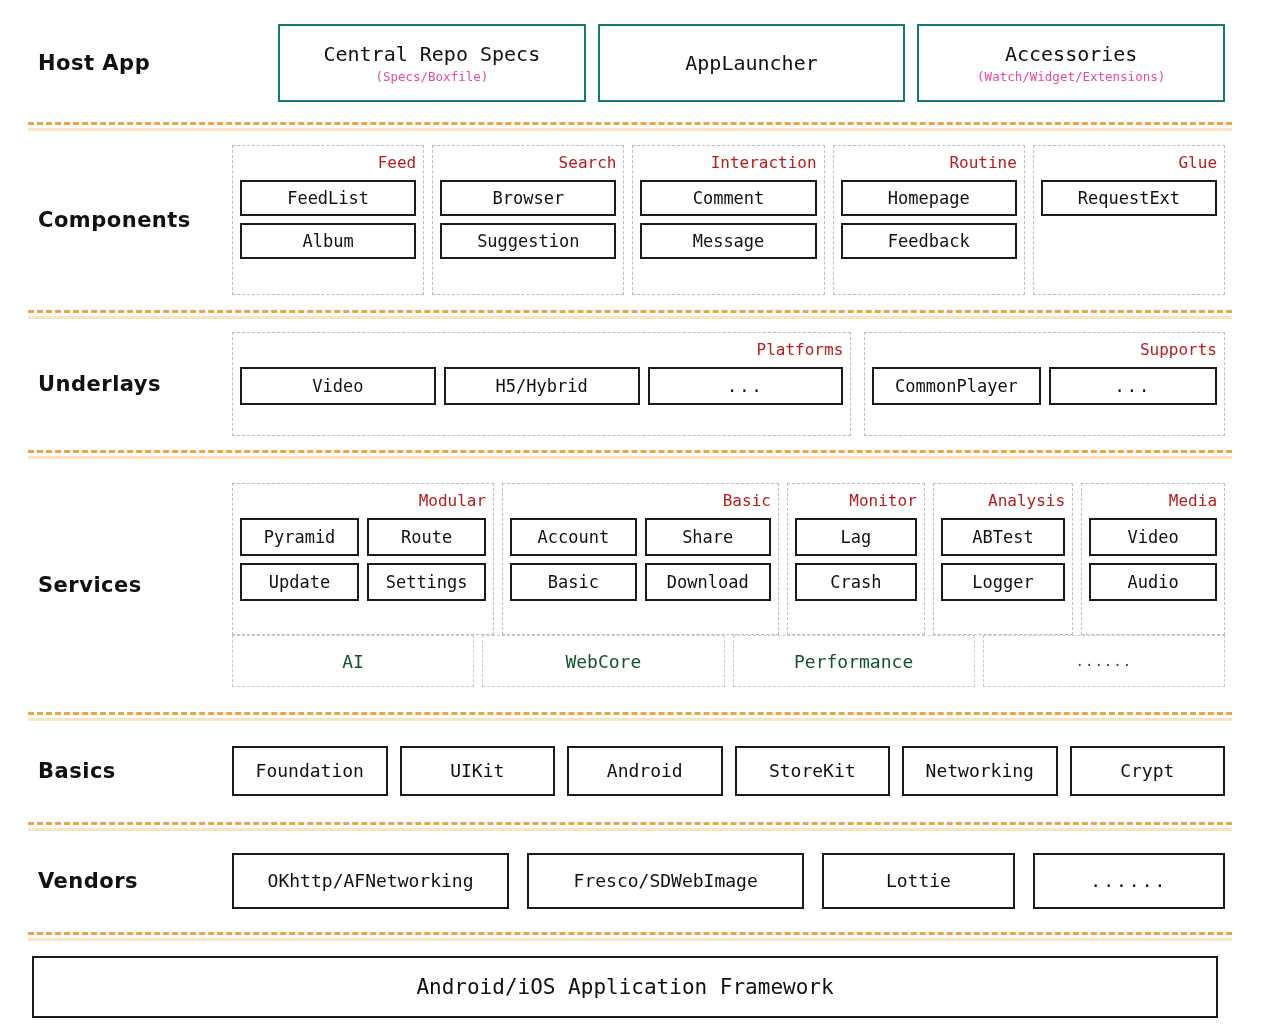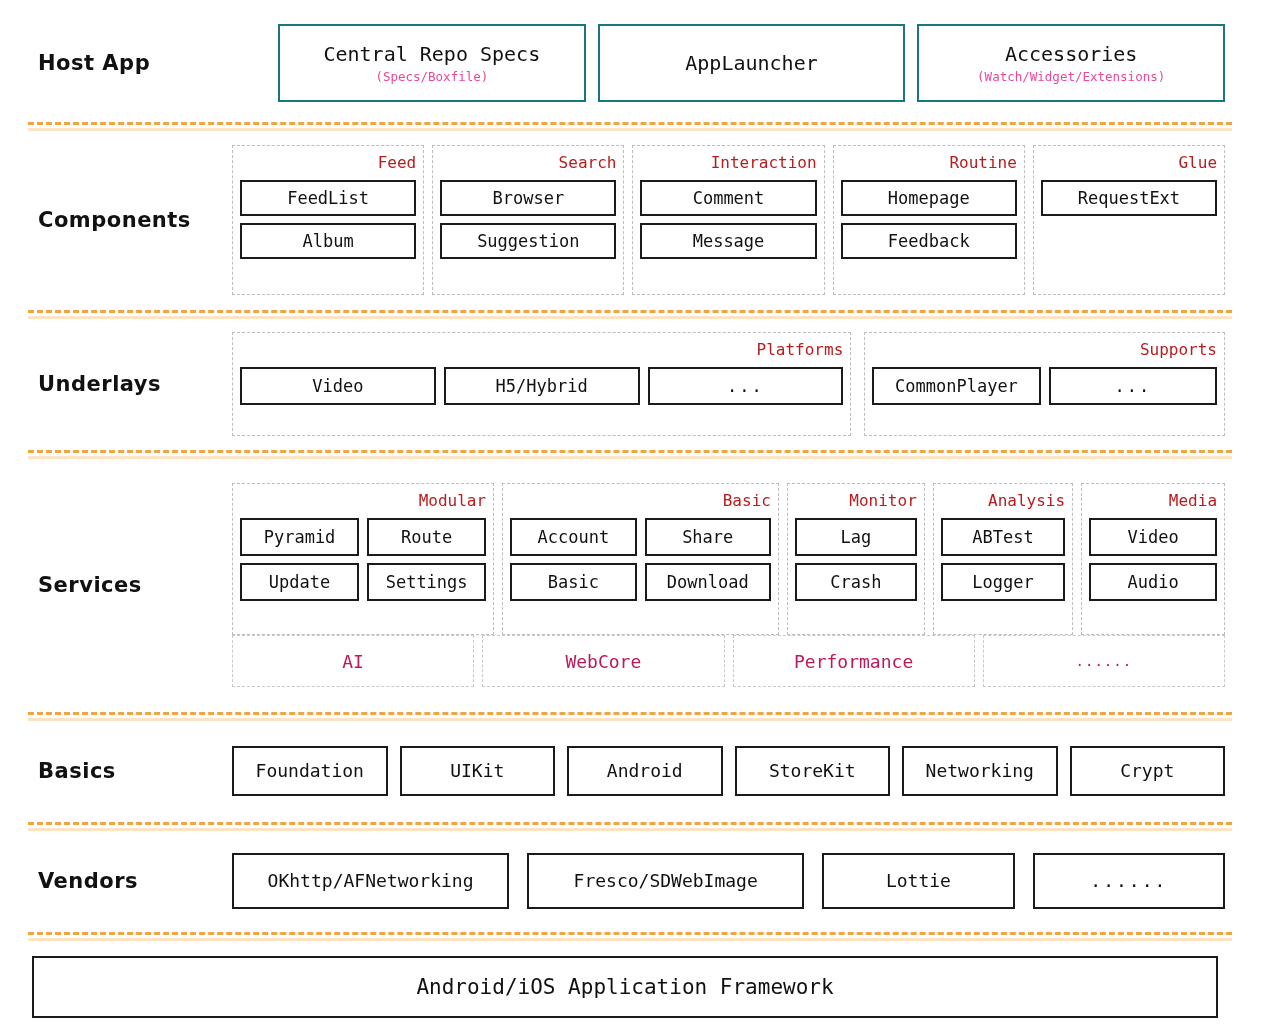--- a/index.html
+++ b/index.html
@@ -170,21 +170,21 @@
     gap: 8px;
     height: 52px;
   }
   .ghost-box {
     flex: 1 1 0;
     border: 1.5px dashed #c9c9c9;
     background: #ffffff;
     display: flex;
     align-items: center;
     justify-content: center;
-    color: #be185d;
+    color: #14532d;
     font-size: 18px;
     box-sizing: border-box;
   }
   .ghost-box.dots { font-size: 14px; letter-spacing: 1px; }
 
   
   .basics-row { height: 98px; }
   .basics-row .row-body { gap: 12px; }
   .basics-row .box { flex: 1 1 0; height: 50px; font-size: 18px; }
 

